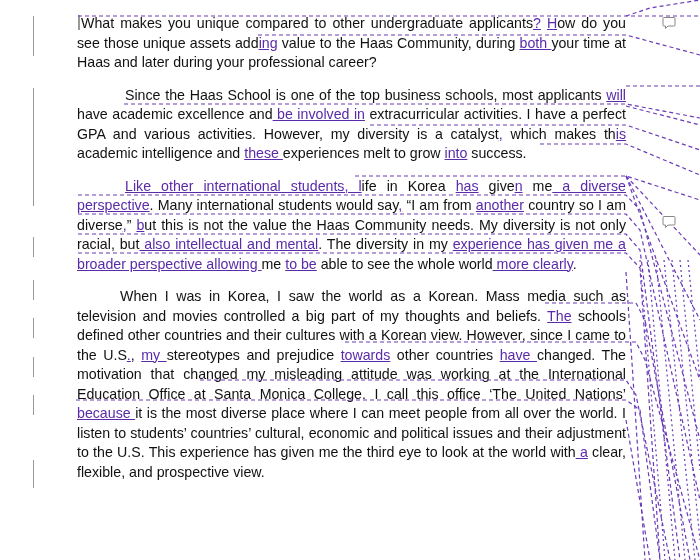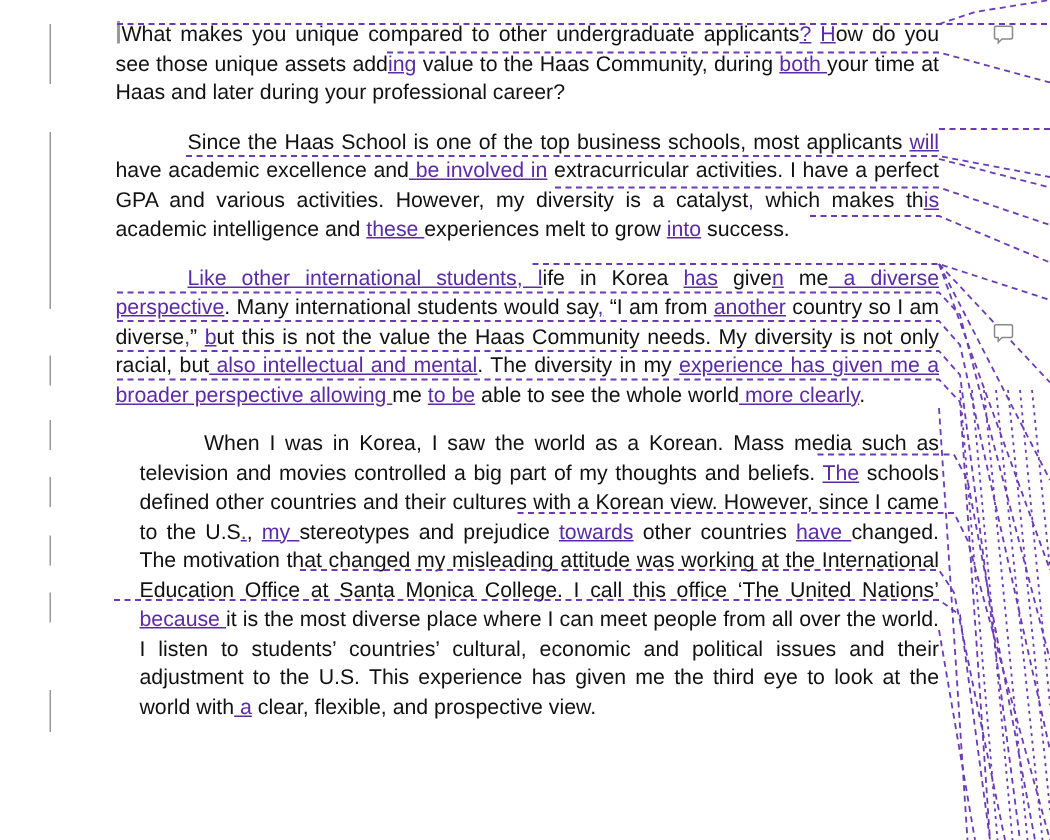--- a/index.html
+++ b/index.html
@@ -7,21 +7,21 @@
     width: 700px; height: 560px; overflow: hidden;
     background: #ffffff; position: relative;
     font-family: "Liberation Sans", sans-serif;
   }
   .page { position: absolute; left: 0; top: 0; width: 644px; height: 560px; }
   .text-area {
     position: absolute; left: 77px; top: 14px; width: 549px;
     font-size: 14.2px; line-height: 19.5px; color: #111;
   }
   .para { margin: 0 0 13px 0; text-align: justify; }
-  .para.indent { text-indent: 43px; margin-left: 16px; }
+  .para.indent { text-indent: 43px; }
   .para.indent-large { text-indent: 48px; }
   .ins { color: #5a2aa8; text-decoration: underline; text-decoration-color: #5a2aa8; }
   .caret { display: inline-block; width: 2px; height: 15px; background: #999; vertical-align: -2px; margin: 0 1px; }
   .change-bar { position: absolute; left: 33px; width: 1px; background: #999; }
   svg.overlay { position: absolute; left: 0; top: 0; width: 700px; height: 560px; pointer-events: none; }
   .comment-icon { position: absolute; width: 14px; height: 12px; }
   .comment-icon svg { width: 14px; height: 14px; }
 </style>
 </head>
 <body>

